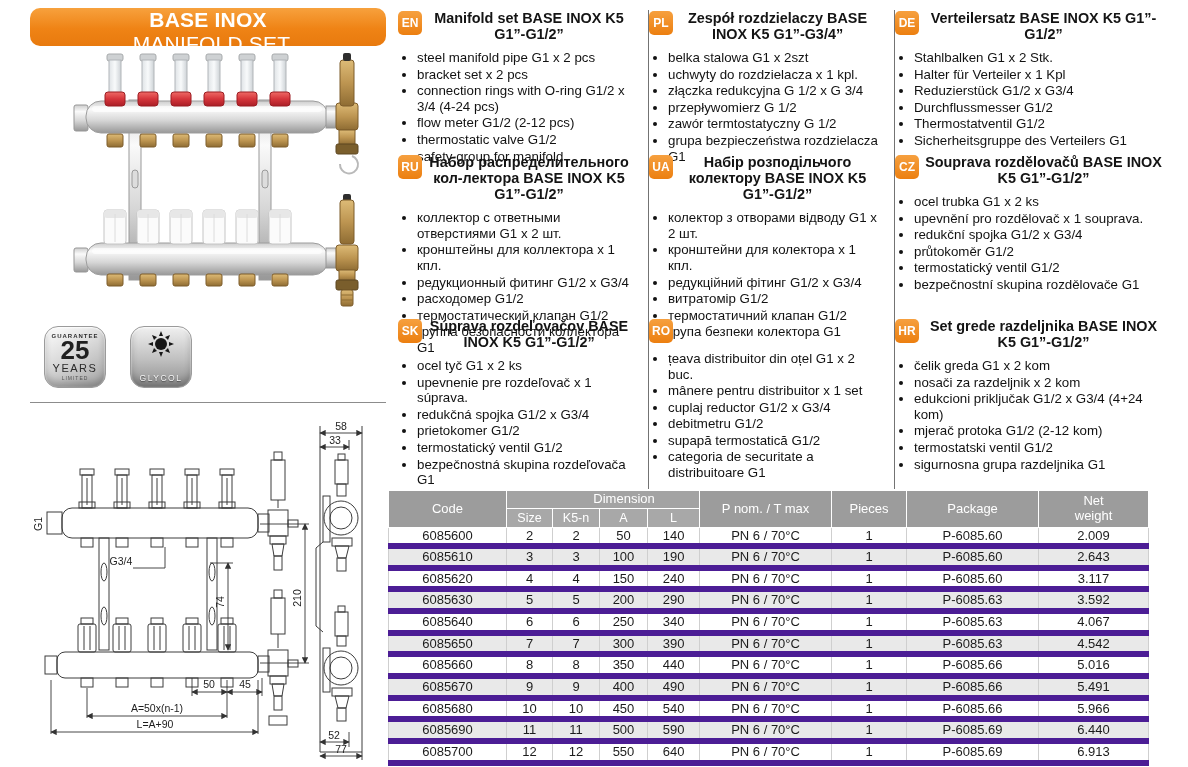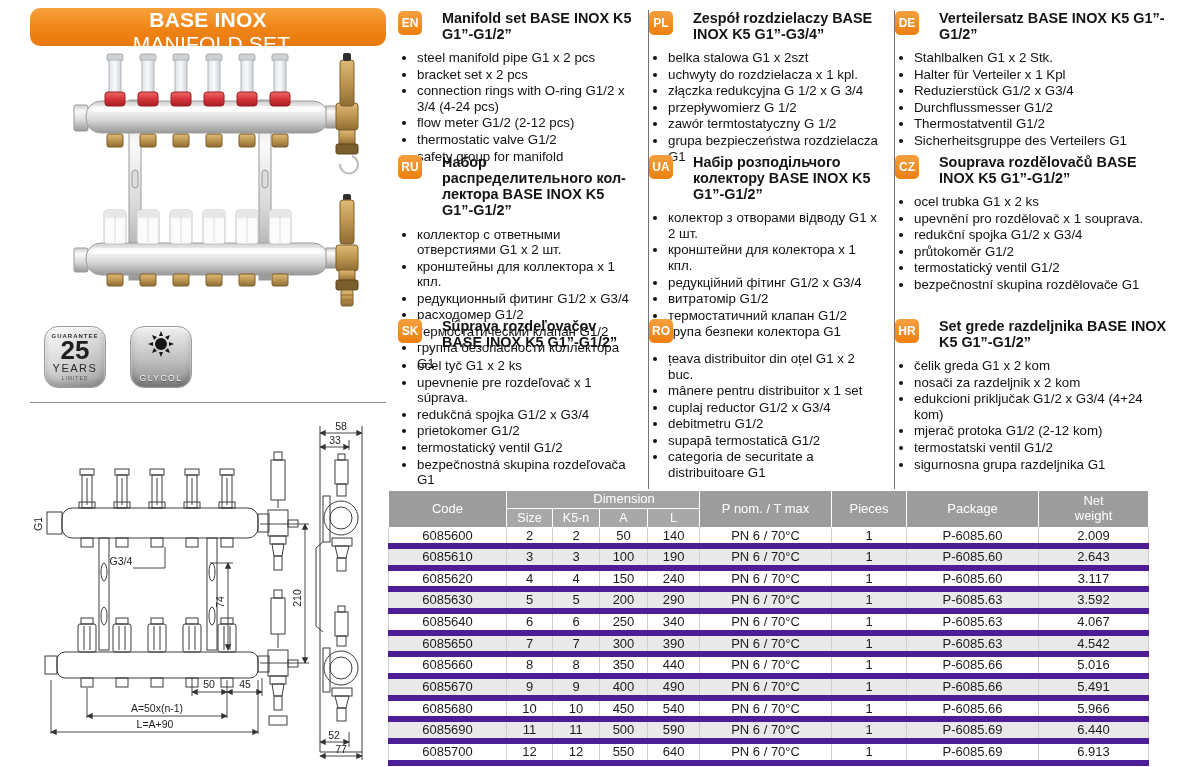--- a/index.html
+++ b/index.html
@@ -44,21 +44,21 @@
   #drawing { position:absolute; left:25px; top:420px; width:362px; height:347px; }
   #drawing text { font-family:"Liberation Sans","DejaVu Sans",sans-serif; }
 
   
   #lang-grid {
     position:absolute; left:398px; top:10px; width:782px;
     display:grid; grid-template-columns:250px 246px 286px; grid-template-rows:144px 164px auto;
   }
   .lang-block { padding-right:13px; }
   .lang-block:nth-child(3n+2), .lang-block:nth-child(3n) { border-left:1px solid #737373; }
-  .lang-head { display:flex; align-items:flex-start; gap:20px; }
+  .lang-head { display:flex; align-items:flex-start; gap:1px;text-align:center; }
   .lang-tag {
     flex:none; width:24px; height:24px; border-radius:5px; margin-top:1px;
     background:linear-gradient(180deg,#f6a03f,#ec7f10);
     color:#fff; font-size:12px; font-weight:bold;
     display:flex; align-items:center; justify-content:center;
   }
   .lang-title { margin:0; font-size:14.4px; font-weight:bold; line-height:1.12; color:#141414; }
   .lang-items { margin:8px 0 0; padding-left:19px; }
   .lang-items li { font-size:13.3px; line-height:1.17; margin:0 0 1px; color:#121212; }
 

